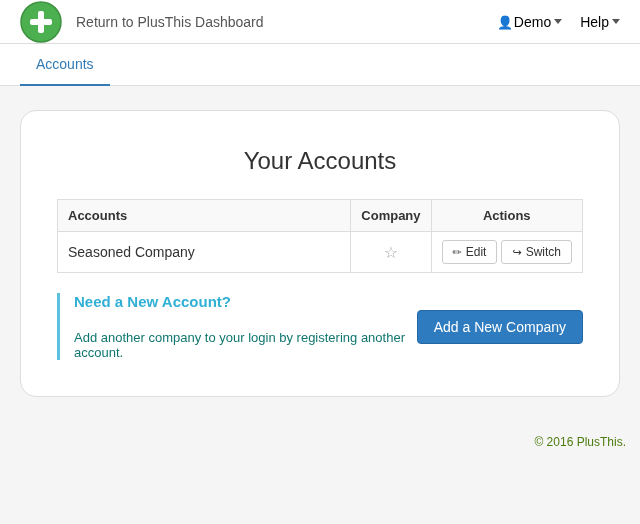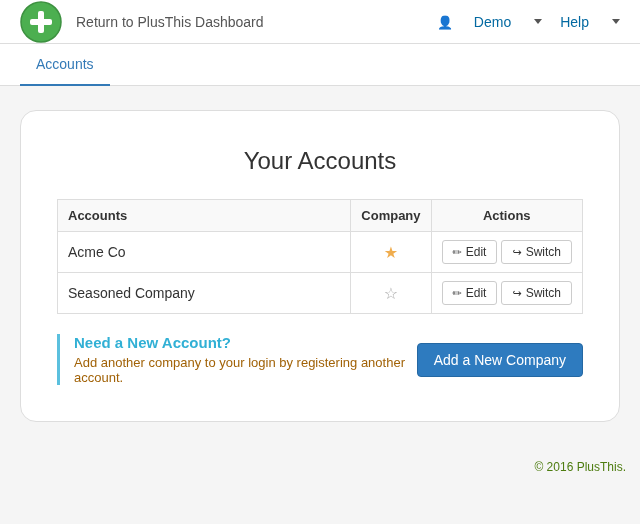--- a/index.html
+++ b/index.html
@@ -25,25 +25,25 @@
       font-size: 14px;
       text-decoration: none;
       flex: 1;
     }
     .header-right {
       display: flex;
       align-items: center;
       gap: 18px;
     }
     .header-user, .header-help {
-      color: #0369a1;
-      font-size: 14px;
-      display: flex;
-      align-items: center;
-      gap: 20px;
+      color: #000000;
+      font-size: 14px;
+      display: flex;
+      align-items: center;
+      gap: 0;
       cursor: pointer;
       justify-content: space-between;
     }
     .caret {
       display: inline-block;
       width: 0; height: 0;
       border-left: 4px solid transparent;
       border-right: 4px solid transparent;
       border-top: 5px solid #555;
       margin-left: 3px;
@@ -148,25 +148,25 @@
       align-items: center;
       justify-content: space-between;
       border-left: 3px solid #5bc0de;
       padding-left: 14px;
       margin-top: 8px;
     }
     .new-account-text h3 {
       font-size: 15px;
       font-weight: 600;
       color: #31b0d5;
-      margin-bottom: 4px;
+      margin-bottom: 20px;
     }
     .new-account-text p {
       font-size: 13px;
-      color: #a16207;
+      color: #0f766e;
     }
     .btn-primary {
       background: #2e7bbf;
       color: #fff;
       border: 1px solid #2468a3;
       padding: 8px 16px;
       font-size: 14px;
       border-radius: 4px;
       cursor: pointer;
       white-space: nowrap;
@@ -214,30 +214,20 @@
 
     <table class="accounts-table">
       <thead>
         <tr>
           <th>Accounts</th>
           <th class="col-default" style="width:80px;text-align:center;">Company</th>
           <th class="col-actions" style="width:140px;text-align:center;">Actions</th>
         </tr>
       </thead>
       <tbody id="accounts-tbody">
-      <tr>
-            <td>Acme Co</td>
-            <td style="text-align: center;"><span class="star-filled">★</span></td>
-            <td>
-              <div class="btn-group">
-                <button class="btn"><span style="font-size:11px;">✏</span> Edit</button>
-                <button class="btn"><span style="font-size:11px;">↪</span> Switch</button>
-              </div>
-            </td>
-          </tr>
           <tr>
             <td>Seasoned Company</td>
             <td style="text-align: center;"><span class="star-empty">☆</span></td>
             <td>
               <div class="btn-group">
                 <button class="btn"><span style="font-size:11px;">✏</span> Edit</button>
                 <button class="btn"><span style="font-size:11px;">↪</span> Switch</button>
               </div>
             </td>
           </tr>

